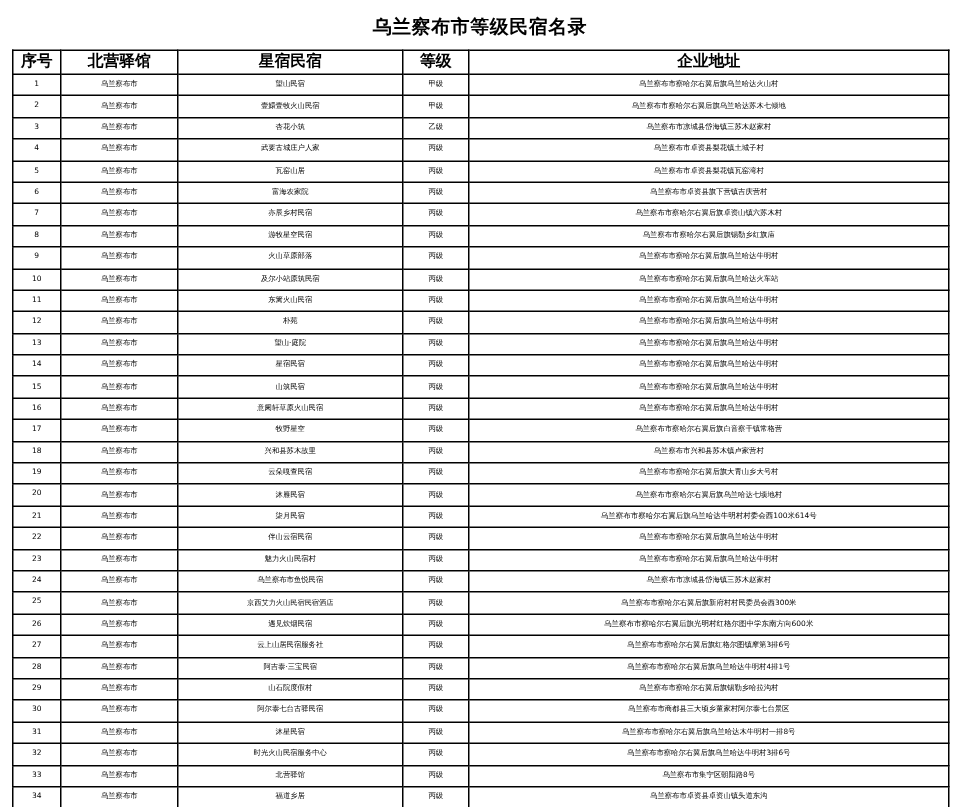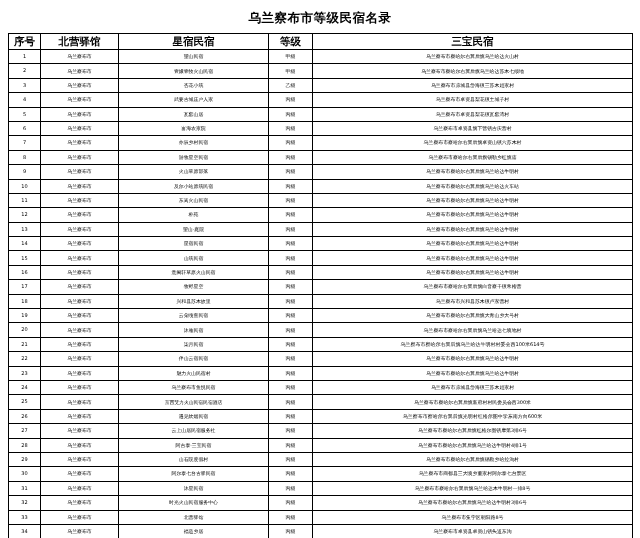--- a/index.html
+++ b/index.html
@@ -82,21 +82,21 @@
       <col class="col-name">
       <col class="col-grade">
       <col class="col-addr">
     </colgroup>
     <thead>
       <tr>
         <th>序号</th>
         <th>北营驿馆</th>
         <th>星宿民宿</th>
         <th>等级</th>
-        <th>三宝民宿</th>
+        <th>企业地址</th>
       </tr>
     </thead>
     <tbody id="table-body">
         <tr>
           <td class="idx">
             <span class="cell-txt" style="font-size: 5px;">1</span>
           </td>
           <td class="city">
             <span class="cell-txt" style="font-size: 4.9px;">乌兰察布市</span>
           </td>

